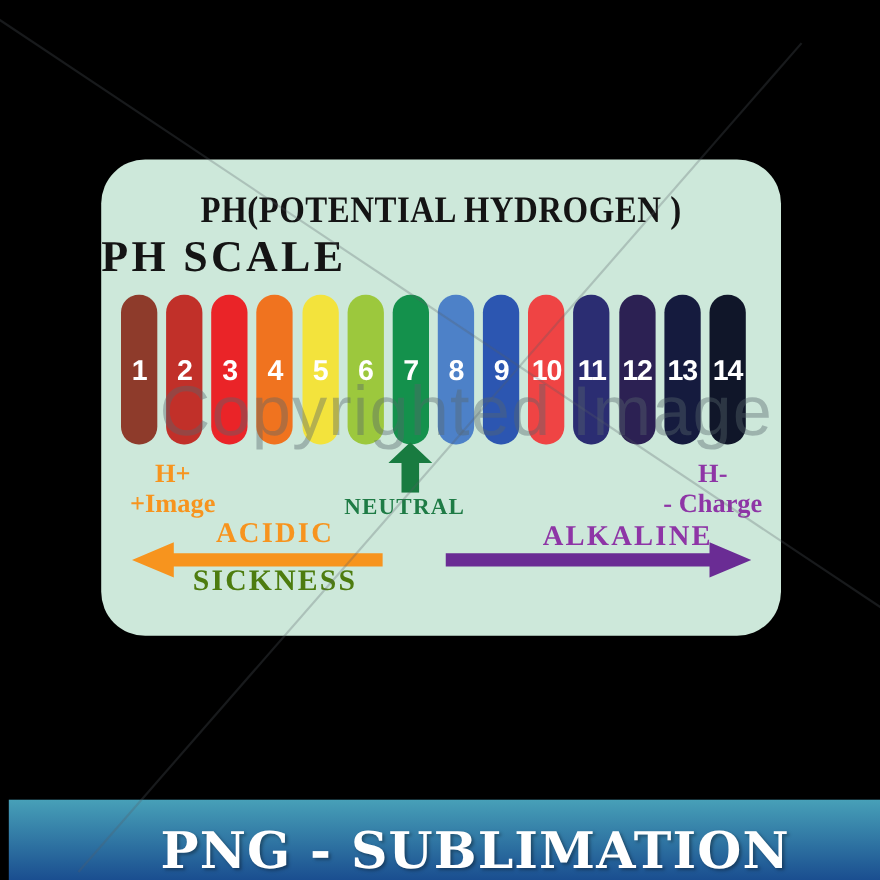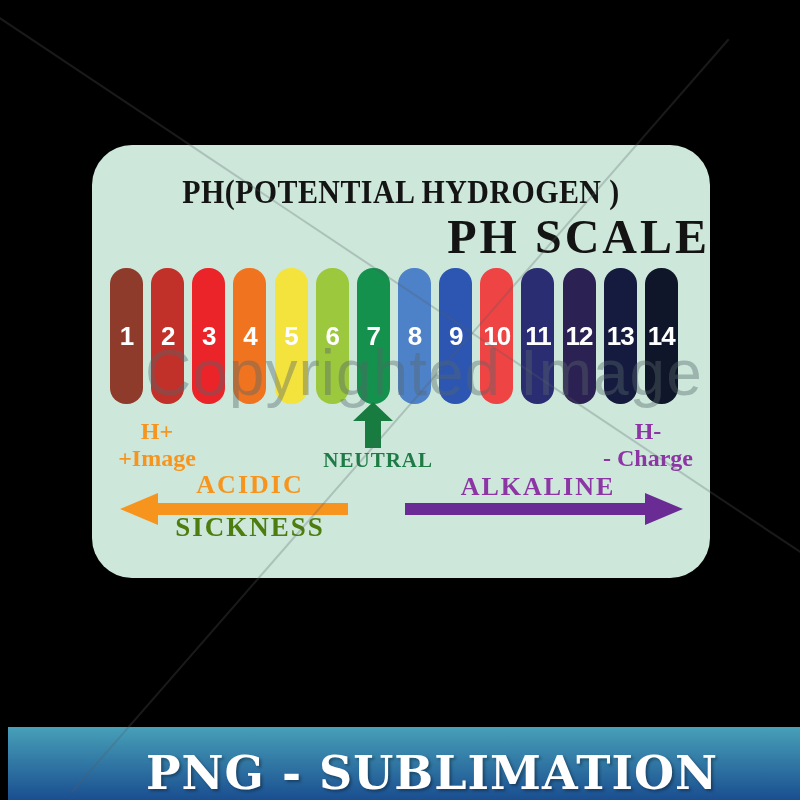--- a/index.html
+++ b/index.html
@@ -11,43 +11,43 @@
   .card {
     position:absolute; left:92px; top:145px; width:618px; height:433px;
     border-radius:40px; z-index:1;
   }
   .card-title {
     position:absolute; top:28px; left:0; width:618px; text-align:center;
     font-weight:bold; font-size:34px; color:#141414; white-space:nowrap;
     transform:scaleX(0.88); letter-spacing:0.5px;
   }
   .card-subtitle {
-    position:absolute; top:64px; left:0; width:618px; text-align:right;
-    font-weight:bold; font-size:48px; color:#141414; letter-spacing:3px;
+    position:absolute; top:64px; left:0; width:618px; text-align:left;
+    font-weight:bold; font-size:40px; color:#141414; letter-spacing:3px;
   }
   
   .bars {
     position:absolute; left:18px; top:123px; width:568px; height:136px;
     display:flex; justify-content:space-between;
   }
   .bar {
     width:33px; height:136px; border-radius:16px;
     display:flex; align-items:center; justify-content:center;
   }
   .bar-num {
     color:#fff; font-family:"Liberation Sans", sans-serif;
     font-weight:bold; font-size:26px; letter-spacing:-1px;
   }
   
   .ion-block { position:absolute; text-align:center; font-weight:bold;
     font-size:24px; line-height:27px; white-space:nowrap; }
   .ion-left  { left:6px;  top:273px; width:118px; }
   .ion-right { left:496px; top:273px; width:120px; }
   .neutral-label { position:absolute; left:221px; top:303px; width:120px;
-    text-align:right; font-weight:bold; font-size:21px; letter-spacing:1px; }
+    text-align:left; font-weight:bold; font-size:21px; letter-spacing:1px; }
   .zone-label { position:absolute; text-align:center; font-weight:bold;
     font-size:26px; letter-spacing:2px; }
   .zone-acidic   { left:68px;  top:325px; width:180px; }
   .zone-alkaline { left:336px; top:327px; width:220px; }
   .state-label { position:absolute; text-align:center; font-weight:bold;
     font-size:27px; color:#4d7c0f; letter-spacing:2px; }
   .state-left  { left:48px;  top:367px; width:220px; }
   .state-right { left:338px; top:367px; width:220px; }
   .arrow-svg { position:absolute; display:block; }
   .arrow-up    { left:261px; top:257px; }
@@ -144,21 +144,21 @@
 
     <div class="neutral-label" style="color: rgb(30, 123, 69);">NEUTRAL</div>
 
     <div class="ion-block ion-right" style="color: rgb(142, 53, 166);">
       <div>H-</div>
       <div>- Charge</div>
     </div>
 
     <div class="zone-label zone-acidic" style="color: rgb(247, 148, 30);">ACIDIC</div>
 
-    <div class="zone-label zone-alkaline" style="color: rgb(142, 53, 166);">ALKALINE</div>
+    <div class="zone-label zone-alkaline" style="color: rgb(142, 53, 166); text-align: right;">ALKALINE</div>
 
     <svg class="arrow-svg arrow-left" width="228" height="36" viewBox="0 0 228 36">
       <polygon points="0,18 38,2 38,12 228,12 228,24 38,24 38,34" fill="#f7941e"></polygon>
     </svg>
 
     <svg class="arrow-svg arrow-right" width="278" height="36" viewBox="0 0 278 36">
       <polygon points="278,18 240,2 240,12 0,12 0,24 240,24 240,34" fill="#6a2c94"></polygon>
     </svg>
 
     <div class="state-label state-left">SICKNESS</div>

